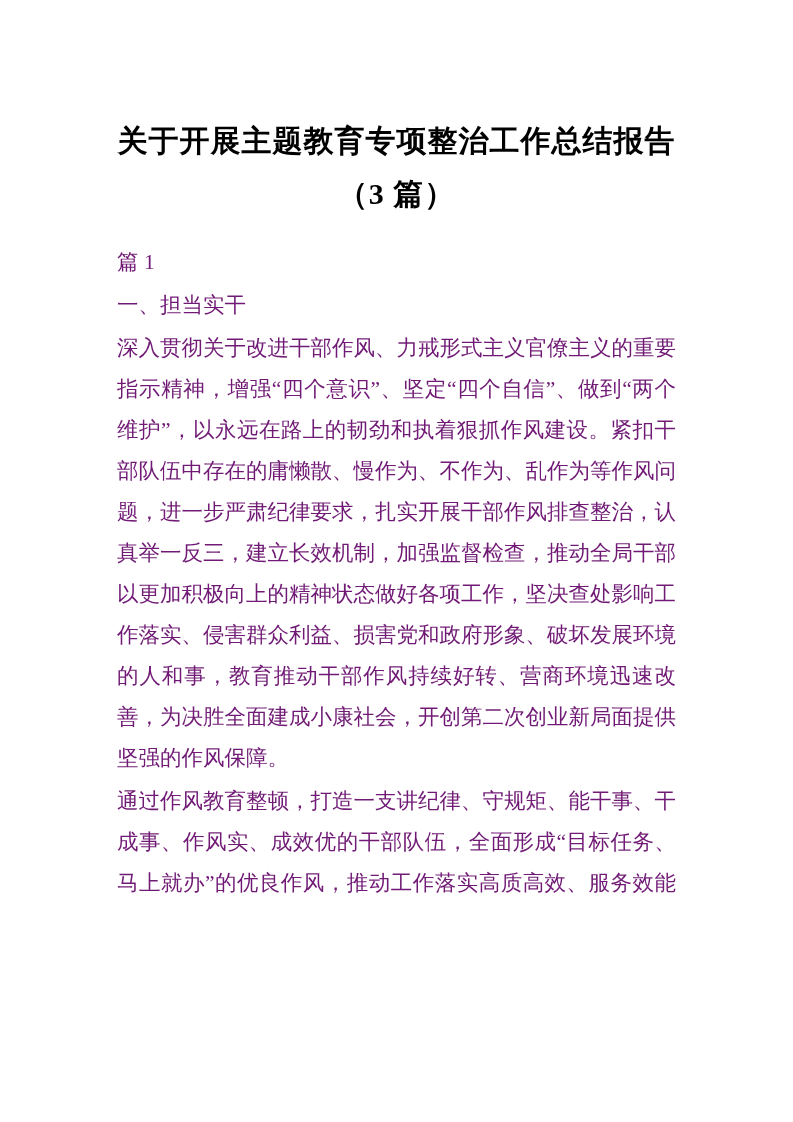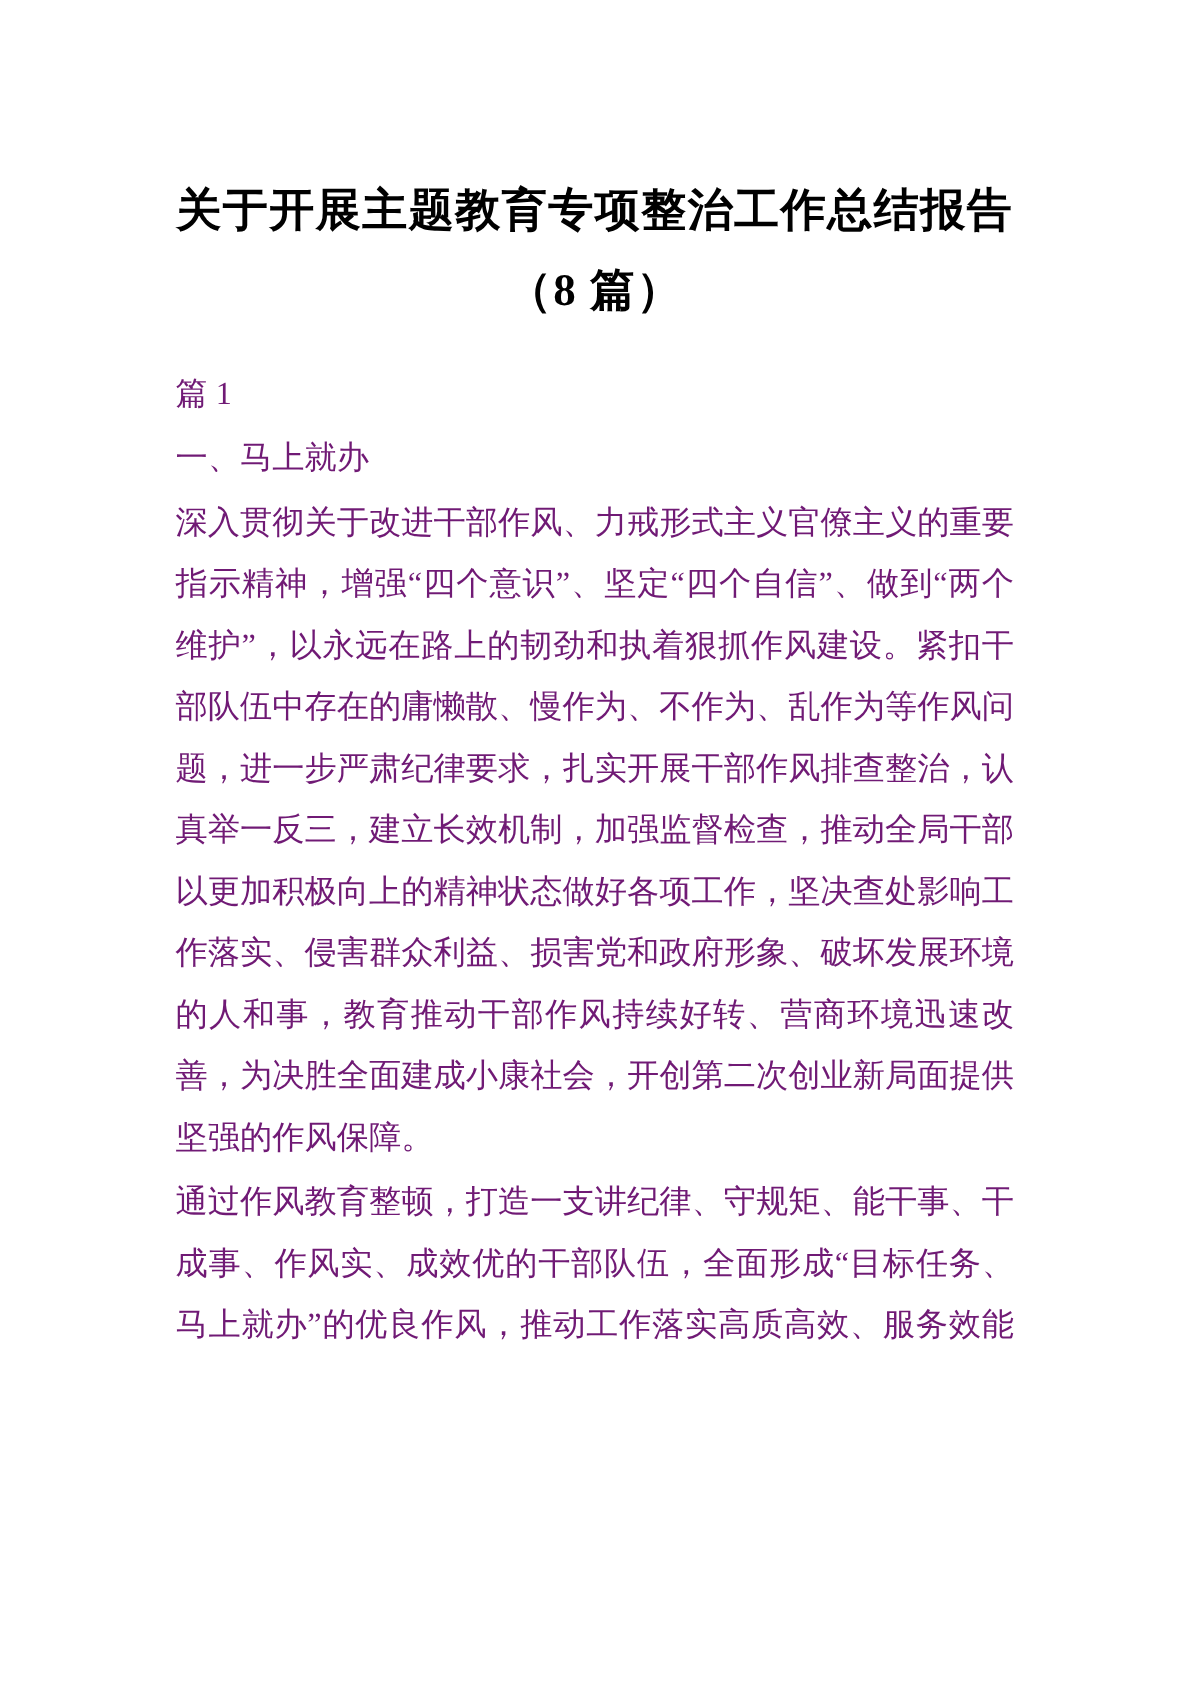--- a/index.html
+++ b/index.html
@@ -43,27 +43,27 @@
     margin-bottom: 0;
   }
 </style>
 </head>
 <body>
 
 <div class="page">
 
   <div class="doc-title">
     <div>关于开展主题教育专项整治工作总结报告</div>
-    <div>（8 篇）</div>
+    <div>（3 篇）</div>
   </div>
 
   <div class="doc-body">
     <p class="block">篇 1</p>
 
-    <p class="block">一、马上就办</p>
+    <p class="block">一、担当实干</p>
 
     <p class="block">深入贯彻关于改进干部作风、力戒形式主义官僚主义的重要指示精神，增强“四个意识”、坚定“四个自信”、做到“两个维护”，以永远在路上的韧劲和执着狠抓作风建设。紧扣干部队伍中存在的庸懒散、慢作为、不作为、乱作为等作风问题，进一步严肃纪律要求，扎实开展干部作风排查整治，认真举一反三，建立长效机制，加强监督检查，推动全局干部以更加积极向上的精神状态做好各项工作，坚决查处影响工作落实、侵害群众利益、损害党和政府形象、破坏发展环境的人和事，教育推动干部作风持续好转、营商环境迅速改善，为决胜全面建成小康社会，开创第二次创业新局面提供坚强的作风保障。</p>
 
 
     <p class="block">通过作风教育整顿，打造一支讲纪律、守规矩、能干事、干成事、作风实、成效优的干部队伍，全面形成“目标任务、马上就办”的优良作风，推动工作落实高质高效、服务效能提质提效、发展环境优化优质。</p>
 
     <p class="block">三、整顿重点</p>
   </div>
 
 </div>

